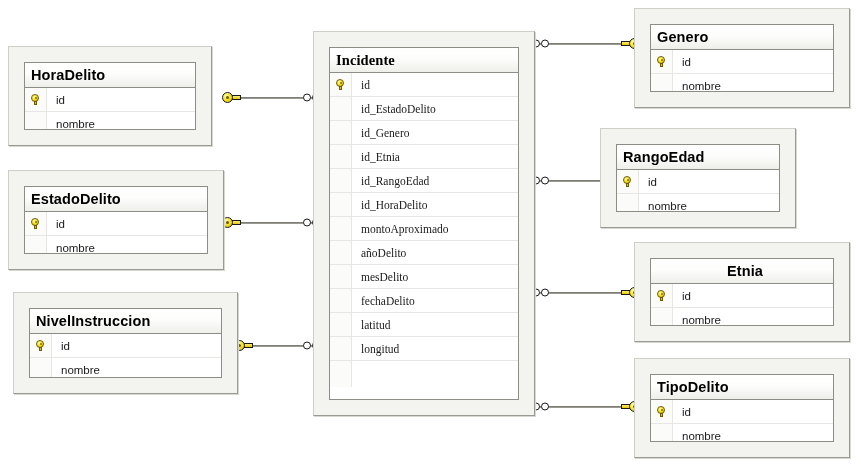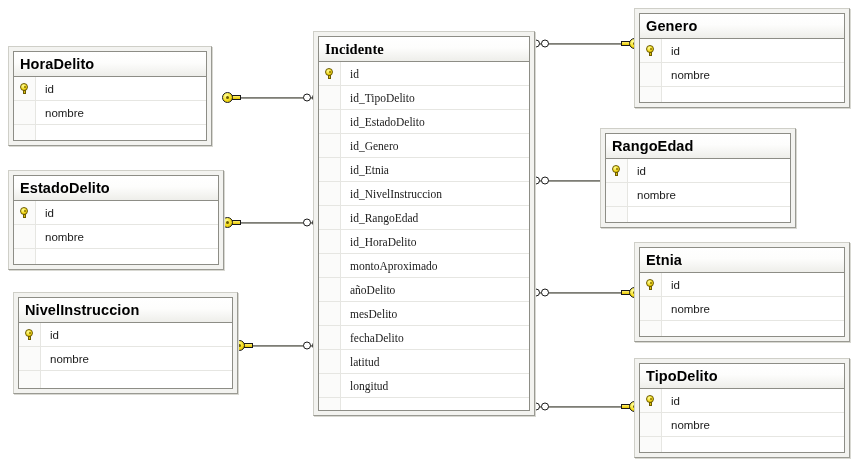--- a/index.html
+++ b/index.html
@@ -5,21 +5,21 @@
   html,body{margin:0;padding:0;background:#ffffff;}
   body{width:861px;height:467px;overflow:hidden;
        font-family:"Liberation Sans","DejaVu Sans",sans-serif;}
   #canvas{position:relative;width:861px;height:467px;background:#ffffff;}
 
   
   .entity{position:absolute;box-sizing:border-box;
           background:#f3f3f0;
           border:1px solid #9a9a93;
           border-top-color:#cfcfc8;border-left-color:#cfcfc8;
-          padding:4px;
+          padding:15px;
           box-shadow:1px 1px 0 #d8d8d2;}
   .entity-inner{box-sizing:border-box;background:#ffffff;
                 border:1px solid #8d8d86;height:100%;overflow:hidden;}
   .entity-title{box-sizing:border-box;height:25px;line-height:24px;
                 padding-left:6px;font-weight:bold;font-size:14.5px;color:#000000;
                 background:linear-gradient(to bottom,#ffffff 0%,#fdfdfc 45%,#eeeeea 100%);
                 border-bottom:1px solid #8d8d86;letter-spacing:.1px;}
   .cols{display:block;}
   .col-row{display:flex;align-items:center;height:24px;box-sizing:border-box;
            border-bottom:1px solid #e6e6e2;background:#ffffff;}
@@ -167,40 +167,32 @@
             <div class="gutter">
               <span class="pk-key">
                 <span class="bulb"></span>
                 <span class="stem"></span>
               </span>
             </div>
             <div class="col-name">id</div>
           </div>
         <div class="col-row">
             <div class="gutter"></div>
-            <div class="col-name">id_TipoDelito</div>
-          </div>
-        <div class="col-row">
-            <div class="gutter"></div>
             <div class="col-name">id_EstadoDelito</div>
           </div>
         <div class="col-row">
             <div class="gutter"></div>
             <div class="col-name">id_Genero</div>
           </div>
         <div class="col-row">
             <div class="gutter"></div>
             <div class="col-name">id_Etnia</div>
           </div>
         <div class="col-row">
             <div class="gutter"></div>
-            <div class="col-name">id_NivelInstruccion</div>
-          </div>
-        <div class="col-row">
-            <div class="gutter"></div>
             <div class="col-name">id_RangoEdad</div>
           </div>
         <div class="col-row">
             <div class="gutter"></div>
             <div class="col-name">id_HoraDelito</div>
           </div>
         <div class="col-row">
             <div class="gutter"></div>
             <div class="col-name">montoAproximado</div>
           </div>
@@ -350,21 +342,21 @@
             <div class="col-name">nombre</div>
           </div>
         <div class="col-row blank">
             <div class="gutter"></div>
             <div class="col-name"></div>
           </div>
       </div>
     </div>
   </div>
 
-  <div class="entity" style="left:634px;top:242px;width:216px;height:100px;">
+  <div class="entity" style="left:634px;top:242px;width:216px;height:100px;text-align:center;">
     <div class="entity-inner">
       <div class="entity-title">Etnia</div>
       <div class="cols">
         <div class="col-row">
             <div class="gutter">
               <span class="pk-key">
                 <span class="bulb"></span>
                 <span class="stem"></span>
               </span>
             </div>

